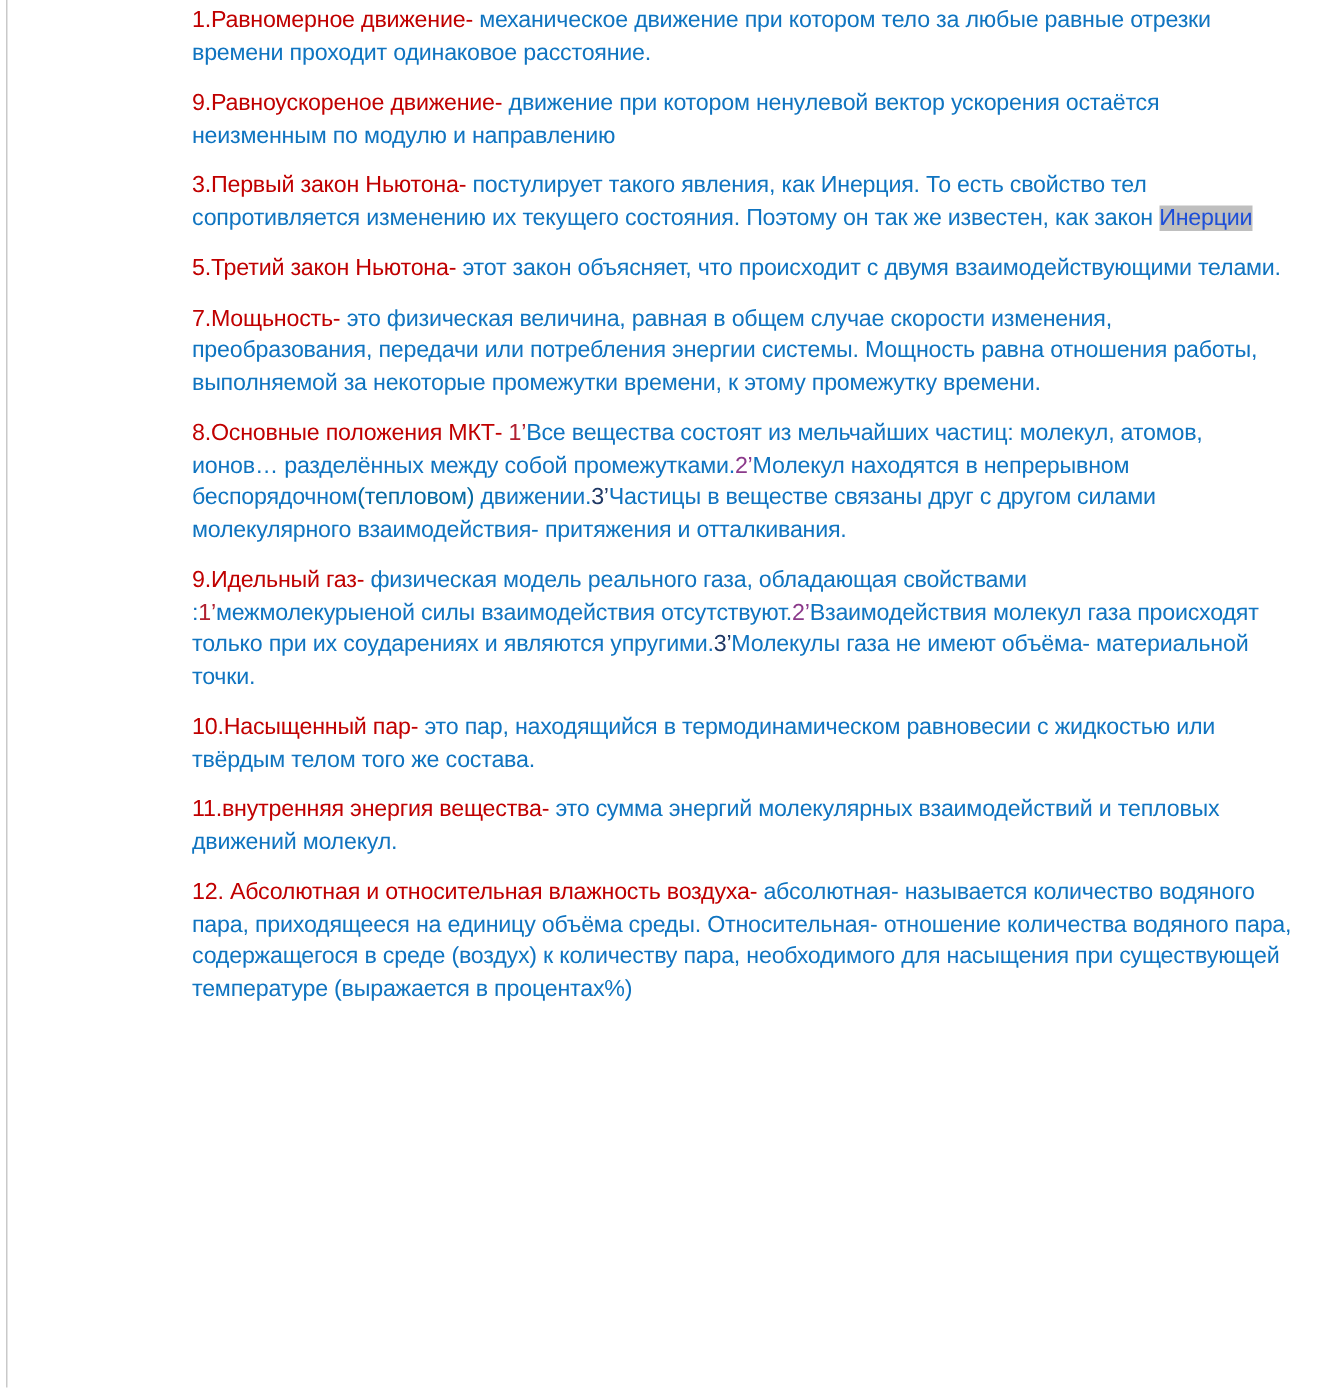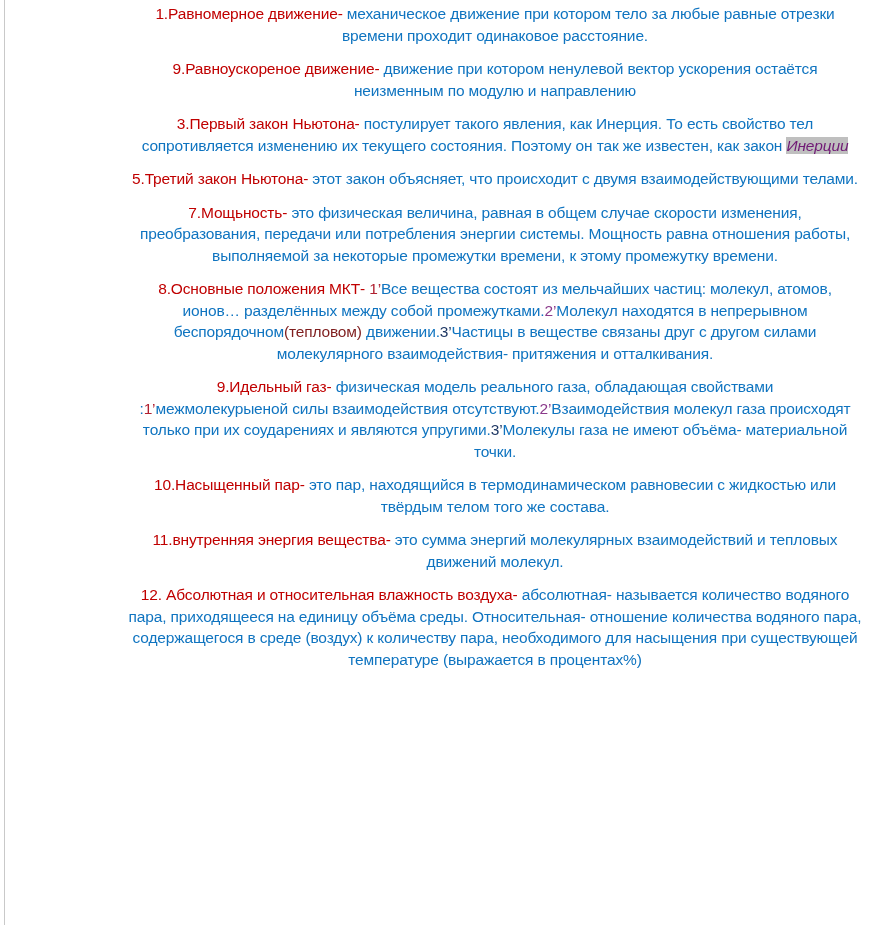--- a/index.html
+++ b/index.html
@@ -1,15 +1,15 @@
 <!DOCTYPE html>
 <html><head>
 <meta charset="utf-8">
 <style>
-  * { margin: 0; padding: 0; box-sizing: border-box; text-align: center; }
+  * { margin: 0; padding: 0; box-sizing: border-box; }
   html, body { background: #ffffff; }
   body {
     width: 892px;
     height: 925px;
     overflow: hidden;
     font-family: "Liberation Sans", sans-serif;
     position: relative;
   }
   .page {
     position: absolute;
@@ -29,25 +29,25 @@
     left: 128px;
     top: 3px;
     width: 734px;
     font-size: 15.5px;
     line-height: 21.5px;
     letter-spacing: -0.15px;
   }
   .para { margin-bottom: 12px; }
   .term   { color: #c00000; }
   .def    { color: #0f74c0; }
-  .hl     { color: #701a75; background: #bfbfbf; font-style: italic; }
+  .hl     { color: #1d4ed8; background: #bfbfbf; }
   .m1     { color: #b02030; }
   .m2     { color: #8b3a8b; }
   .m3     { color: #1f3864; }
-  .purple { color: #7f1d1d; }
+  .purple { color: #0369a1; }
 </style>
 </head>
 <body>
 
 <div class="page">
   <div class="page-edge"></div>
   <div class="content" id="doc-content">
       <p class="para"><span class="term">1.Равномерное движение-</span><span class="def"> механическое движение при котором тело за любые равные отрезки времени проходит одинаковое расстояние.</span></p>
       <p class="para"><span class="term">9.Равноускореное движение-</span><span class="def"> движение при котором ненулевой вектор ускорения остаётся неизменным по модулю и направлению</span></p>
       <p class="para"><span class="term">3.Первый закон Ньютона-</span><span class="def"> постулирует такого явления, как Инерция. То есть свойство тел сопротивляется изменению их текущего состояния. Поэтому он так же известен, как закон </span><span class="hl">Инерции</span></p>

